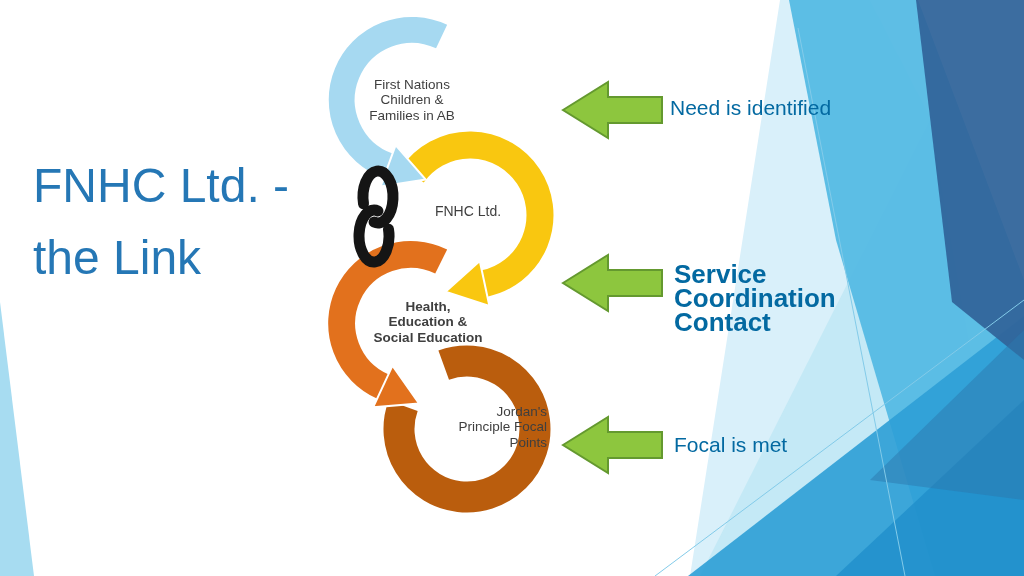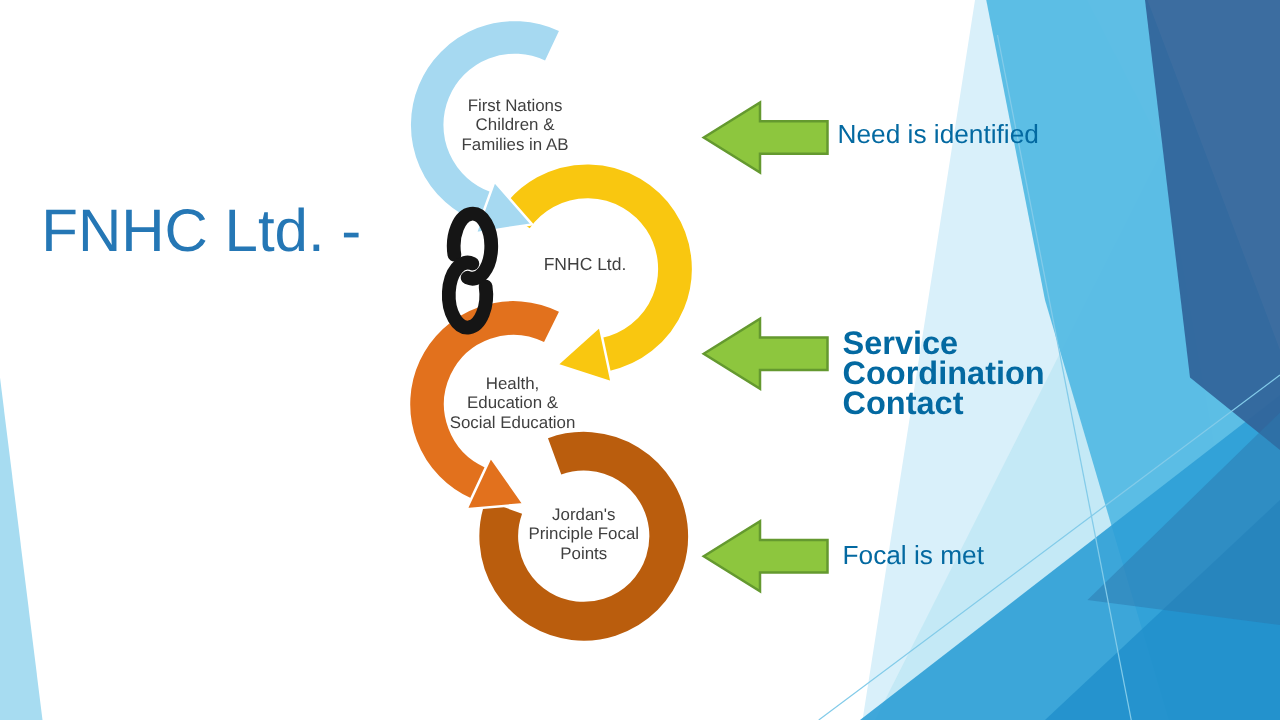--- a/index.html
+++ b/index.html
@@ -56,36 +56,37 @@
       <path d="M388.5 229.3 A15 26 0 1 1 377.9 210.9" fill="none" stroke="#151515" stroke-width="11" stroke-linecap="round"></path>
     </g>
 
     <polygon points="563,110 608,82 608,97 662,97 662,123 608,123 608,138" fill="#8DC63E" stroke="#64992F" stroke-width="2"></polygon>
     <polygon points="563,283 608,255 608,270 662,270 662,296 608,296 608,311" fill="#8DC63E" stroke="#64992F" stroke-width="2"></polygon>
     <polygon points="563,445 608,417 608,432 662,432 662,458 608,458 608,473" fill="#8DC63E" stroke="#64992F" stroke-width="2"></polygon>
   </svg>
 
   <div class="slide-title">
     <div>FNHC Ltd. -</div>
+    <div>the Link</div>
   </div>
 
   <div class="node-label" style="left:332px;top:68px;height:64px;">
     <div>First Nations</div>
     <div>Children &amp;</div>
     <div>Families in AB</div>
   </div>
   <div class="node-label big" style="left:388px;top:182px;height:60px;">
     <div>FNHC Ltd.</div>
   </div>
-  <div class="node-label" style="left:330px;top:290px;height:64px;">
+  <div class="node-label" style="left:348px;top:290px;height:64px;font-weight:bold;">
     <div>Health,</div>
     <div>Education &amp;</div>
     <div>Social Education</div>
   </div>
-  <div class="node-label" style="left:387px;top:395px;height:64px;">
+  <div class="node-label" style="left:387px;top:395px;height:64px;align-items:flex-end;">
     <div>Jordan's</div>
     <div>Principle Focal</div>
     <div>Points</div>
   </div>
 
   <div class="anno" style="left:670px;top:95px;">Need is identified</div>
   <div class="anno bold" style="left:674px;top:262px;">Service Coordination Contact</div>
   <div class="anno" style="left:674px;top:432px;">Focal is met</div>
 
 </div>

